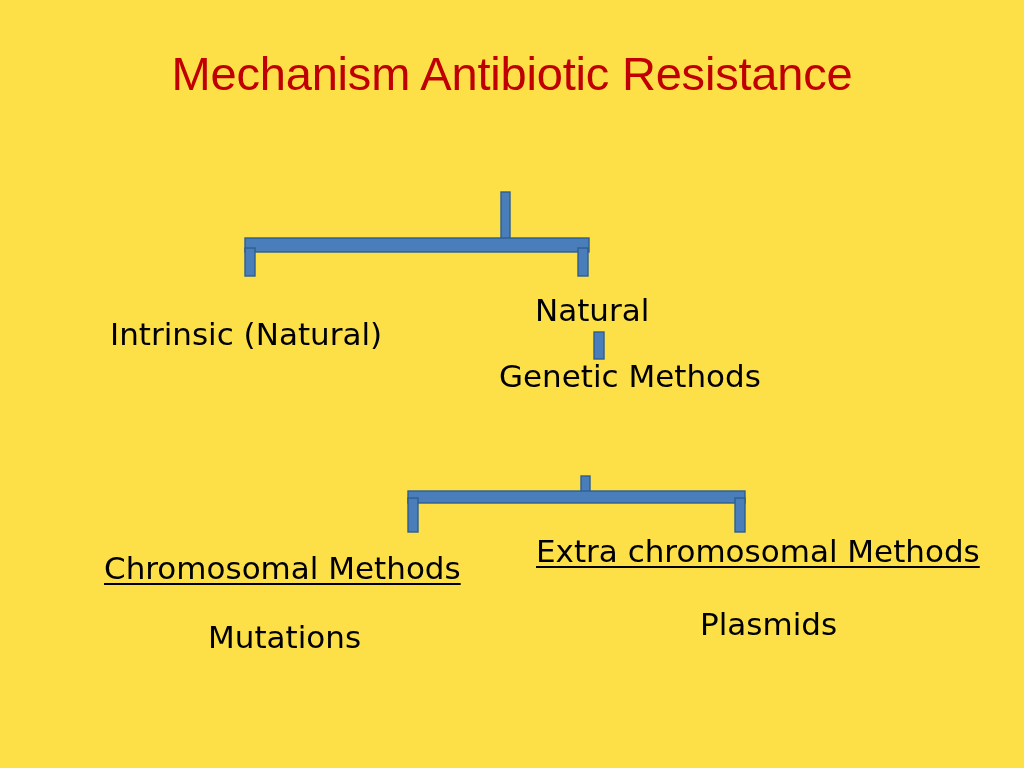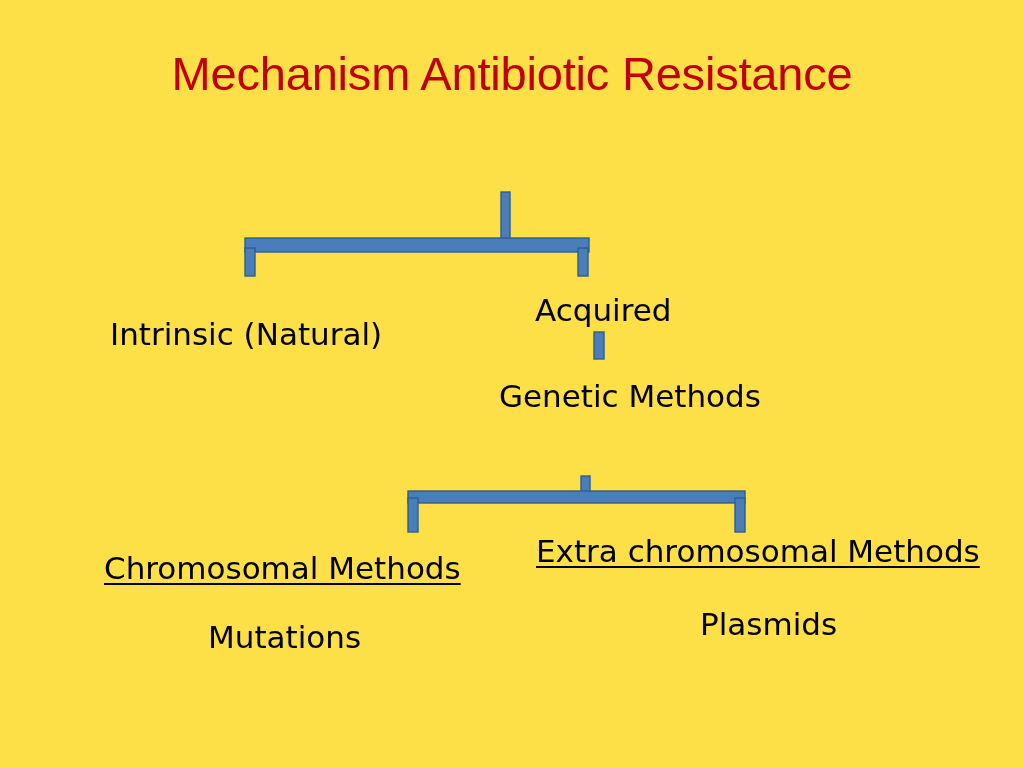--- a/index.html
+++ b/index.html
@@ -51,21 +51,21 @@
     white-space: nowrap;
   }
   .node-label.underlined {
     text-decoration: underline;
     text-underline-offset: 4px;
     text-decoration-thickness: 2px;
   }
   
   #label-intrinsic   { left: 110px; top: 314px; }
   #label-acquired    { left: 535px; top: 290px; }
-  #label-genetic     { left: 499px; top: 376px; }
+  #label-genetic     { left: 499px; top: 356px; }
 
   #label-chromosomal { left: 104px; top: 548px; }
   #label-mutations   { left: 208px; top: 595px; margin-top: 22px; }
 
   #label-extrachrom  { left: 536px; top: 531px; }
   #label-plasmids    { left: 700px; top: 604px; text-align: center; }
 </style>
 </head>
 <body>
 
@@ -95,21 +95,21 @@
       <rect x="408" y="498" width="10" height="34" fill="#4A7EBB" stroke="#2E5F8F" stroke-width="1.4"></rect>
 
       <rect x="735" y="498" width="10" height="34" fill="#4A7EBB" stroke="#2E5F8F" stroke-width="1.4"></rect>
     </g>
   </svg>
 
   <div class="slide-title">Mechanism Antibiotic Resistance</div>
 
   <div class="node-label" id="label-intrinsic">Intrinsic (Natural)</div>
 
-  <div class="node-label" id="label-acquired">Acquired</div>
+  <div class="node-label" id="label-acquired">Natural</div>
 
   <div class="node-label" id="label-genetic">Genetic Methods</div>
 
   <div class="node-label underlined" id="label-chromosomal">Chromosomal Methods</div>
 
   <div class="node-label" id="label-mutations">Mutations</div>
 
   <div class="node-label underlined" id="label-extrachrom">Extra chromosomal Methods</div>
 
   <div class="node-label" id="label-plasmids">Plasmids</div>

